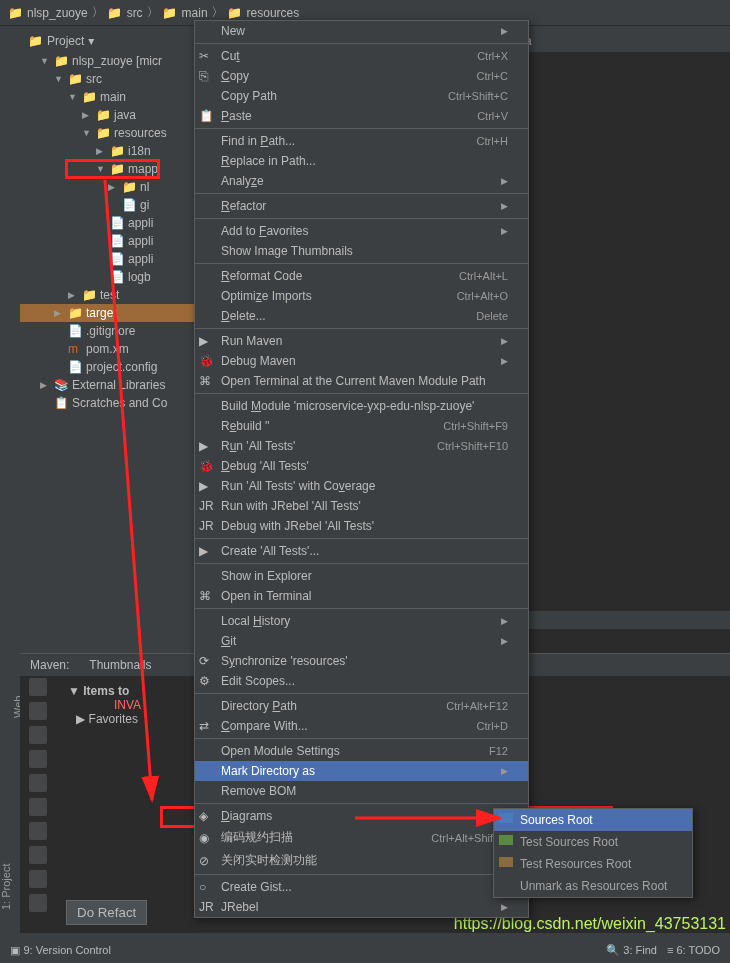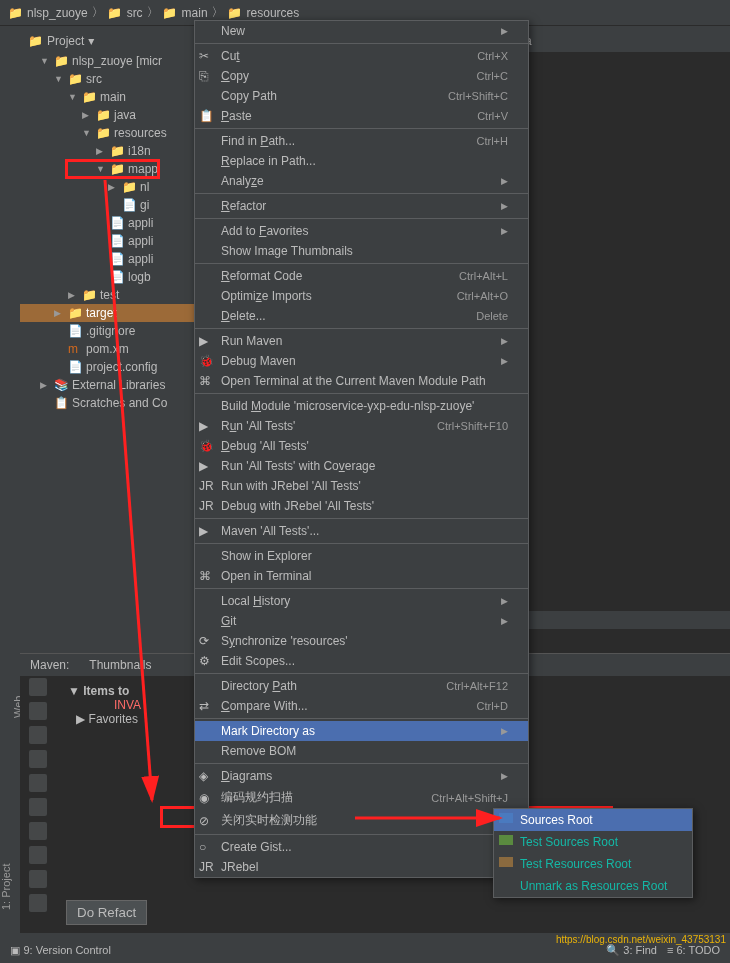--- a/index.html
+++ b/index.html
@@ -27,35 +27,35 @@
 .code { position:absolute; left:60px; top:30px; font-family:Consolas,monospace; font-size:13px; line-height:22px; white-space:pre; color:#a9b7c6; }
 .kw { color:#cc7832; } .com { color:#629755; font-style:italic; } .link { color:#629755; text-decoration:underline; font-weight:bold; } .imp { color:#cc7832; background:#3b514d; }
 .ctx-menu { position:absolute; left:158px; top:20px; width:335px; background:#3c3f41; border:1px solid #5b5d5f; box-shadow:2px 2px 8px rgba(0,0,0,.5); z-index:100;margin-left:36px; }
 .ctx-menu .mi { padding:3px 20px 3px 26px; display:flex; justify-content:space-between; align-items:center; position:relative; color:#bbb; }
 .ctx-menu .mi.hl { background:#4b6eaf; color:#fff; }
 .ctx-menu .sep { border-top:1px solid #5b5d5f; margin:2px 0; }
 .ctx-menu .mi .ico { position:absolute; left:4px; width:16px; }
 .ctx-menu .mi .sc { color:#999; font-size:11px; }
 .ctx-menu .mi .arr { color:#999; font-size:9px; }
 .submenu { position:absolute; left:493px; top:808px; width:200px; background:#3c3f41; border:1px solid #5b5d5f; box-shadow:2px 2px 8px rgba(0,0,0,.5); z-index:101; }
-.submenu .mi { padding:4px 10px 4px 26px; position:relative; color:#14b8a6; }
+.submenu .mi { padding:4px 10px 4px 26px; position:relative; color:#a3a3a3; }
 .submenu .mi.hl { background:#4b6eaf; color:#fff; }
 .submenu .mi .ico { position:absolute; left:5px; width:14px; height:10px; }
 .bottom-panel { position:absolute; left:20px; bottom:30px; right:0; height:280px; background:#2b2b2b; border-top:1px solid #555; }
 .bp-header { padding:4px 10px; display:flex; gap:20px; background:#3c3f41; color:#bbb; }
 .bp-body { padding:8px 12px; }
 .bp-invalid { color:#ff6b68; }
 .bp-icons { position:absolute; left:0; top:20px; width:36px; display:flex; flex-direction:column; align-items:center; gap:6px; padding-top:4px; }
 .bp-icons div { width:18px; height:18px; background:#454748; border-radius:2px; }
 .arrow-line { position:absolute; pointer-events:none; z-index:200; }
 .und { text-decoration:underline; }
 .status-line { position:absolute; left:10px; bottom:6px; font-size:11px; color:#bbb; display:flex; gap:10px; }
 .status-right { position:absolute; right:10px; bottom:6px; font-size:11px; color:#bbb; display:flex; gap:10px; }
 .editor-footer { position:absolute; left:0; right:0; bottom:0; background:#3c3f41; padding:3px 10px; font-size:11px; color:#bbb; }
-.watermark { position:absolute; right:4px; bottom:18px; font-size:10px; color:#eab308; }
+.watermark { position:absolute; right:4px; bottom:30px; font-size:16px; color:#bef264; }
 </style>
 </head>
 <body>
 
 <div class="breadcrumbs">
   <span>📁</span>
   <span>nlsp_zuoye</span>
   <span class="bc-sep">〉</span>
     <span>📁</span>
   <span>src</span>
@@ -315,20 +315,24 @@
       <span class="ico">⌘</span>
       <span>Open Terminal at the Current Maven Module Path</span>
       <span></span>
     </div>
     <div class="sep"></div>
     <div class="mi">
       <span>Build <span class="und">M</span>odule 'microservice-yxp-edu-nlsp-zuoye'</span>
       <span></span>
     </div>
     <div class="mi">
+      <span>R<span class="und">e</span>build '<default>'</default></span>
+      <span class="sc">Ctrl+Shift+F9</span>
+    </div>
+    <div class="mi">
       <span class="ico">▶</span>
       <span>R<span class="und">u</span>n 'All Tests'</span>
       <span class="sc">Ctrl+Shift+F10</span>
     </div>
     <div class="mi">
       <span class="ico">🐞</span>
       <span><span class="und">D</span>ebug 'All Tests'</span>
       <span></span>
     </div>
     <div class="mi">
@@ -342,21 +346,21 @@
       <span></span>
     </div>
     <div class="mi">
       <span class="ico">JR</span>
       <span>Debug with JRebel 'All Tests'</span>
       <span></span>
     </div>
     <div class="sep"></div>
     <div class="mi">
       <span class="ico">▶</span>
-      <span>Maven 'All Tests'...</span>
+      <span>Create 'All Tests'...</span>
       <span></span>
     </div>
     <div class="sep"></div>
     <div class="mi">
       <span>Show in Explorer</span>
       <span></span>
     </div>
     <div class="mi">
       <span class="ico">⌘</span>
       <span>Open in Terminal</span>
@@ -385,20 +389,24 @@
     <div class="mi">
       <span>Directory <span class="und">P</span>ath</span>
       <span class="sc">Ctrl+Alt+F12</span>
     </div>
     <div class="mi">
       <span class="ico">⇄</span>
       <span><span class="und">C</span>ompare With...</span>
       <span class="sc">Ctrl+D</span>
     </div>
     <div class="sep"></div>
+    <div class="mi">
+      <span>Open Module Settings</span>
+      <span class="sc">F12</span>
+    </div>
     <div class="mi hl">
       <span>Mark Directory as</span>
       <span class="arr">▶</span>
     </div>
     <div class="mi">
       <span>Remove BOM</span>
       <span></span>
     </div>
     <div class="sep"></div>
     <div class="mi">

